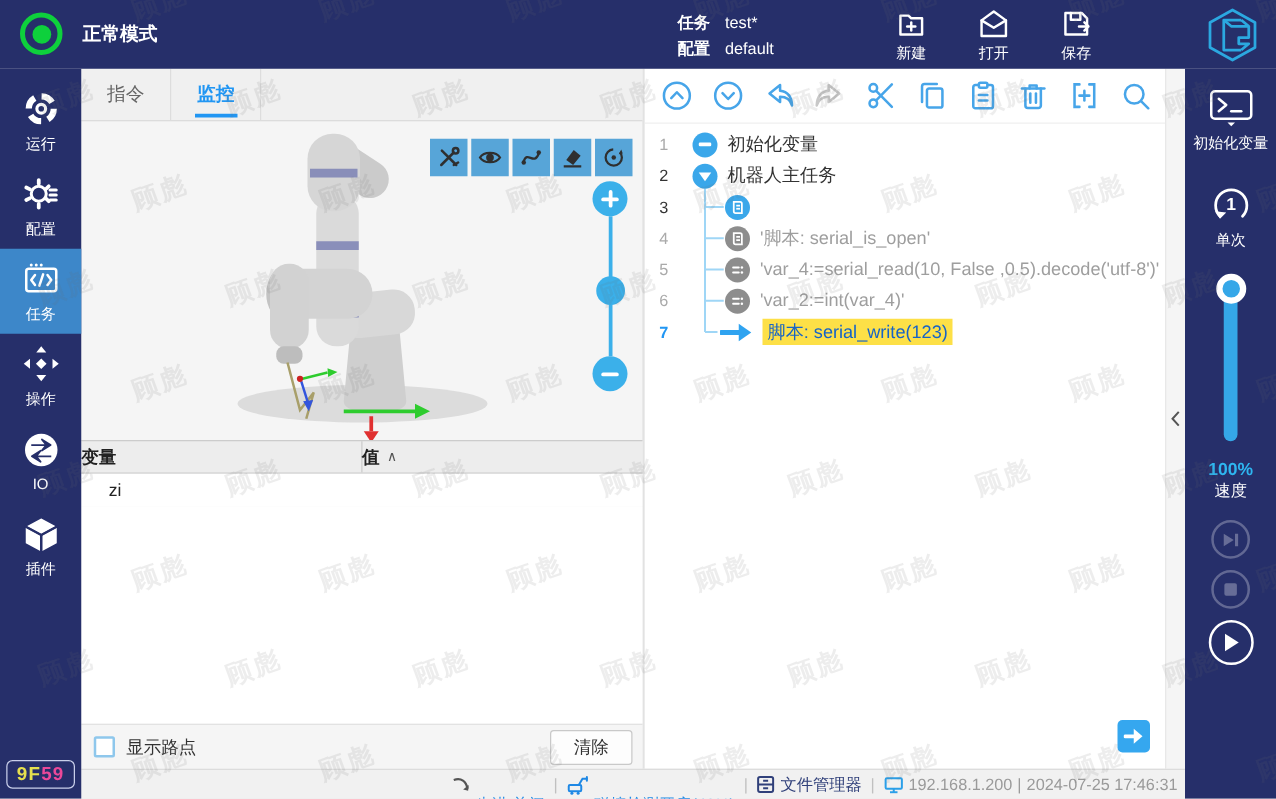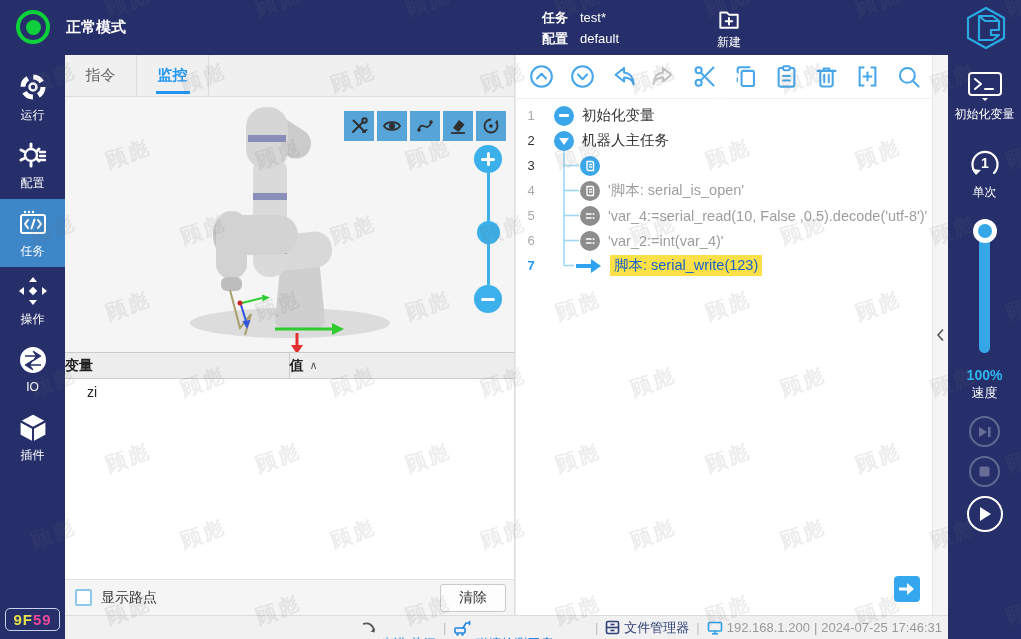--- a/index.html
+++ b/index.html
@@ -14,21 +14,21 @@
 
   
   .topbar { position:absolute; left:0; top:0; width:1021px; height:55px; background:#262f6a; color:#fff; z-index:5; }
   .mode { position:absolute; left:16px; top:10px; display:flex; align-items:center; gap:16px; }
   .mode-ring { width:34px; height:34px; border-radius:50%; border:4px solid #0ed03c; display:flex; align-items:center; justify-content:center; }
   .mode-dot { width:15px; height:15px; border-radius:50%; background:#0ed03c; }
   .mode-label { font-size:15px; font-weight:bold; }
   .fileinfo { position:absolute; left:542px; top:7px; font-size:13px; line-height:21px; }
   .fileinfo .row { display:flex; gap:12px; }
   .fileinfo .lbl { font-weight:bold; }
-  .actions { position:absolute; left:703px; top:6px; display:flex; gap:14px;flex-direction:column; }
+  .actions { position:absolute; left:703px; top:6px; display:flex; gap:14px; }
   .action { width:52px; display:flex; flex-direction:column; align-items:center; gap:2px; cursor:pointer; }
   .action svg { width:26px; height:26px; }
   .action .alabel { font-size:12px; }
   .logo { position:absolute; right:14px; top:6px; }
 
   
   .lsidebar { position:absolute; left:0; top:55px; width:65px; bottom:0; background:#262f6a; display:flex; flex-direction:column; z-index:5; }
   .nav-item { height:68px; display:flex; flex-direction:column; align-items:center; justify-content:center; gap:4px; color:#fff; font-size:12px; cursor:pointer; }
   .nav-item:first-child { margin-top:8px; }
   .nav-item.active { background:#3d87c9; }

